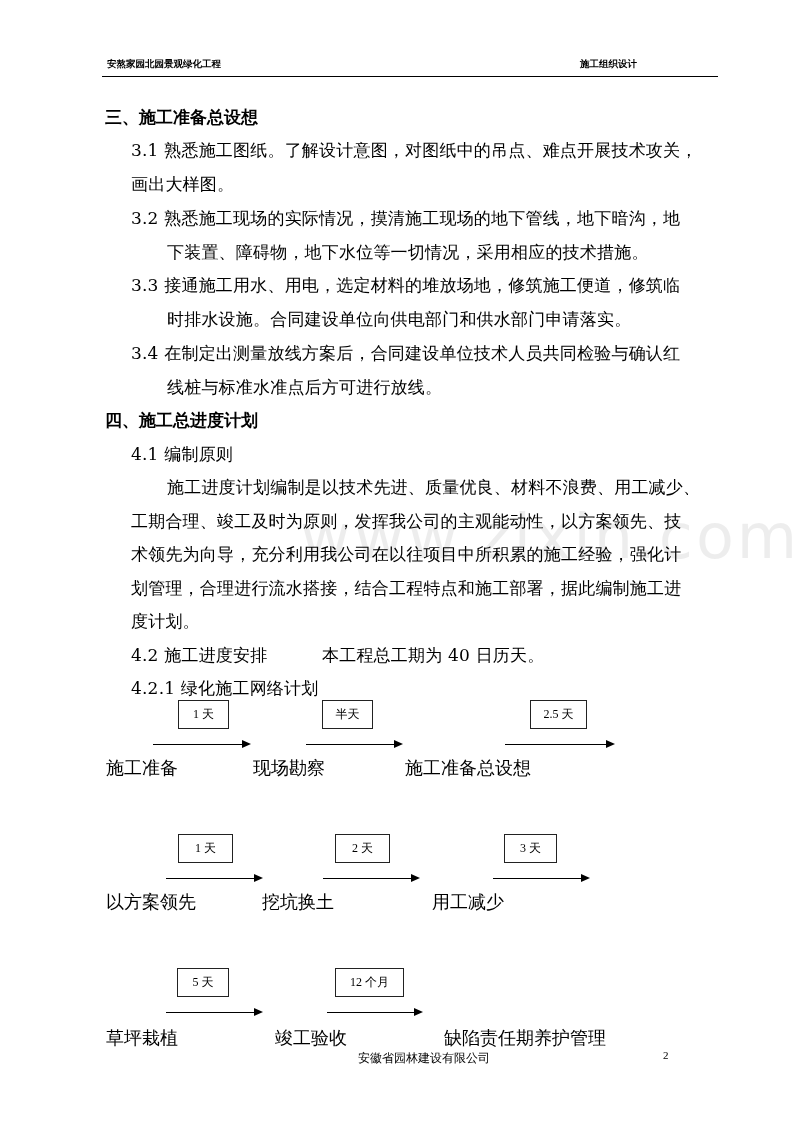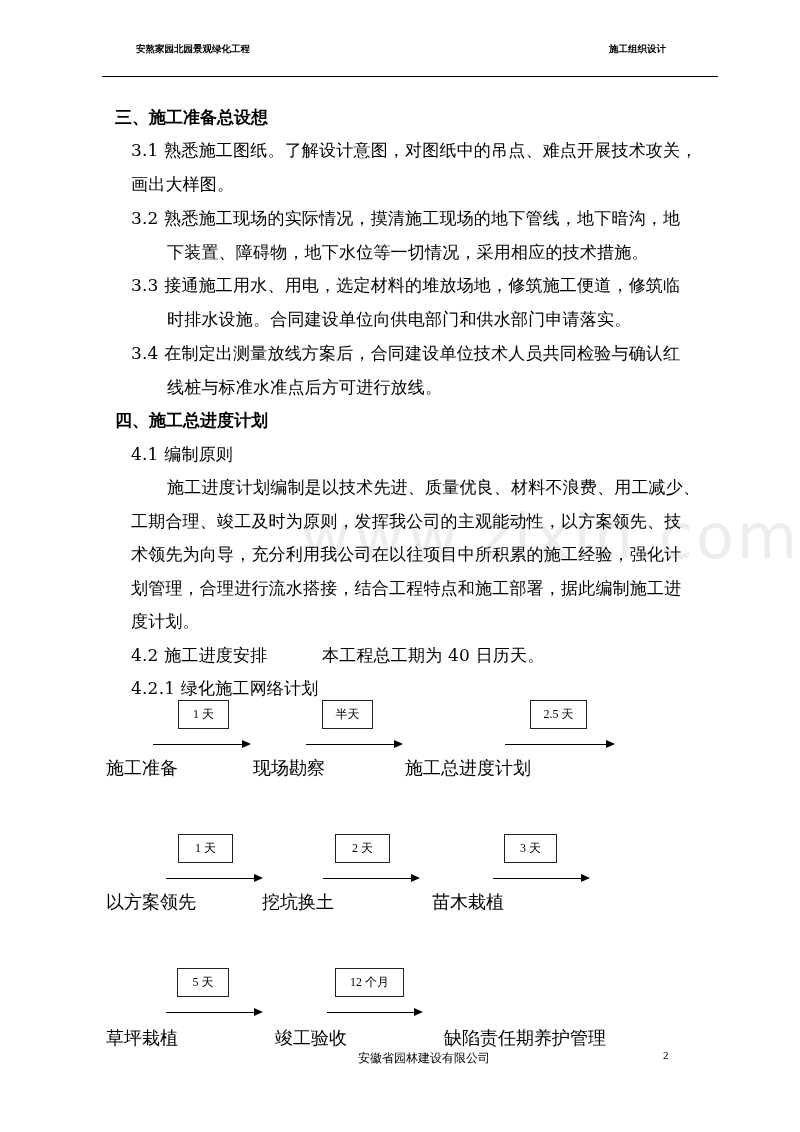--- a/index.html
+++ b/index.html
@@ -1,23 +1,23 @@
 <!DOCTYPE html>
 <html><head>
 <meta charset="utf-8">
 <style>
   html, body { margin: 0; padding: 0; background: #ffffff; }
   body { width: 800px; height: 1132px; position: relative; overflow: hidden;
          font-family: "DejaVu Serif", "Liberation Serif", serif; color: #000; }
   .abs { position: absolute; white-space: nowrap; }
-  .hdr { font-family: "DejaVu Sans", "Liberation Sans", sans-serif; font-size: 9.5px; font-weight: bold; top: 43px; margin-left: 29px; }
+  .hdr { font-family: "DejaVu Sans", "Liberation Sans", sans-serif; font-size: 9.5px; font-weight: bold; top: 58px; }
   .hdr-left { left: 107px; }
   .hdr-right { left: 580px; }
   .hdr-line { position: absolute; left: 102px; top: 76px; width: 616px; height: 0; border-top: 1.5px solid #000; }
-  .heading { font-family: Liberation Mono, monospace; font-weight: bold; font-size: 17px; left: 115px; }
+  .heading { font-family: Liberation Mono, monospace; font-weight: bold; font-size: 17px; left: 105px; }
   .para { font-size: 17px; left: 107px; letter-spacing: 0.2px; margin-left: 24px; }
   .indent { left: 143px; }
   .watermark { position: absolute; left: 300px; top: 500px; font-family: "DejaVu Sans", sans-serif; font-size: 62px; color: rgba(0,0,0,0.07); letter-spacing: 3px; }
   .node { font-size: 18px; margin-top: 14px; }
   .dur-box { position: absolute; border: 1px solid #222; background: #fff; height: 27px; font-family: "Liberation Serif", "DejaVu Serif", serif; font-size: 12px; display: flex; align-items: center; justify-content: center; }
   .arrow { position: absolute; height: 0; border-top: 1.4px solid #000; }
   .arrow::after { content: ""; position: absolute; right: -8px; top: -5px; border-left: 9px solid #000; border-top: 4.5px solid transparent; border-bottom: 4.5px solid transparent; }
   .footer { font-family: Liberation Serif, serif; font-size: 12px; top: 1050px; }
   .page-num { font-family: "Liberation Serif", serif; font-size: 11px; top: 1049px; left: 663px; }
 </style>
@@ -62,35 +62,35 @@
   <div class="dur-box" style="left:178px; top:700px; width:49px">1 天</div>
   <div class="dur-box" style="left:322px; top:700px; width:49px">半天</div>
   <div class="dur-box" style="left:530px; top:700px; width:55px">2.5 天</div>
 
   <div class="arrow" style="left:153px; top:744px; width:90px"></div>
   <div class="arrow" style="left:306px; top:744px; width:89px"></div>
   <div class="arrow" style="left:505px; top:744px; width:102px"></div>
 
   <div class="abs node" style="left:106px; top:742px">施工准备</div>
   <div class="abs node" style="left:253px; top:742px">现场勘察</div>
-  <div class="abs node" style="left:405px; top:742px">施工总进度计划</div>
+  <div class="abs node" style="left:405px; top:742px">施工准备总设想</div>
 </div>
 
 <div>
   <div class="dur-box" style="left:178px; top:834px; width:53px">1 天</div>
   <div class="dur-box" style="left:335px; top:834px; width:53px">2 天</div>
   <div class="dur-box" style="left:504px; top:834px; width:51px">3 天</div>
 
   <div class="arrow" style="left:166px; top:878px; width:89px"></div>
   <div class="arrow" style="left:323px; top:878px; width:89px"></div>
   <div class="arrow" style="left:493px; top:878px; width:89px"></div>
 
   <div class="abs node" style="left:106px; top:876px">以方案领先</div>
   <div class="abs node" style="left:262px; top:876px">挖坑换土</div>
-  <div class="abs node" style="left:432px; top:876px">苗木栽植</div>
+  <div class="abs node" style="left:432px; top:876px">用工减少</div>
 </div>
 
 <div>
   <div class="dur-box" style="left:177px; top:968px; width:50px">5 天</div>
   <div class="dur-box" style="left:335px; top:968px; width:67px">12 个月</div>
 
   <div class="arrow" style="left:166px; top:1012px; width:89px"></div>
   <div class="arrow" style="left:327px; top:1012px; width:88px"></div>
 
   <div class="abs node" style="left:106px; top:1012px">草坪栽植</div>

